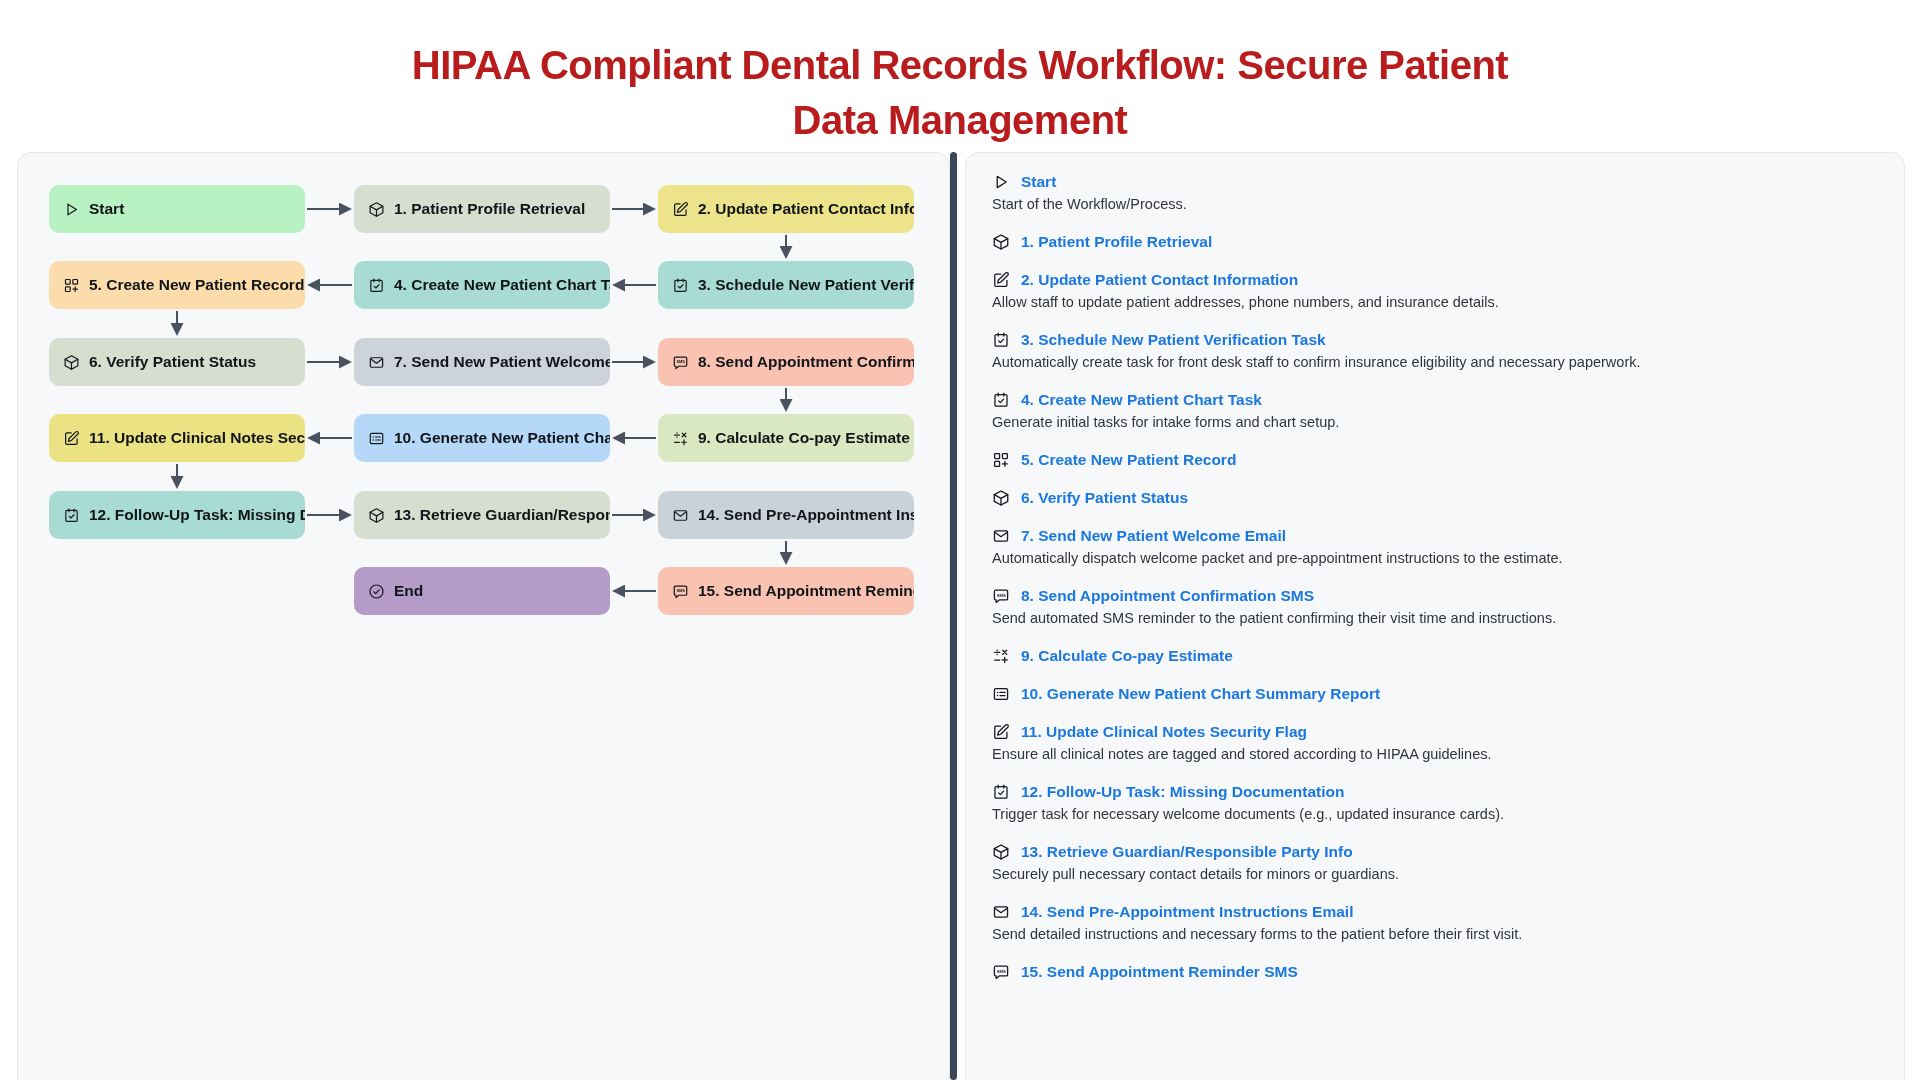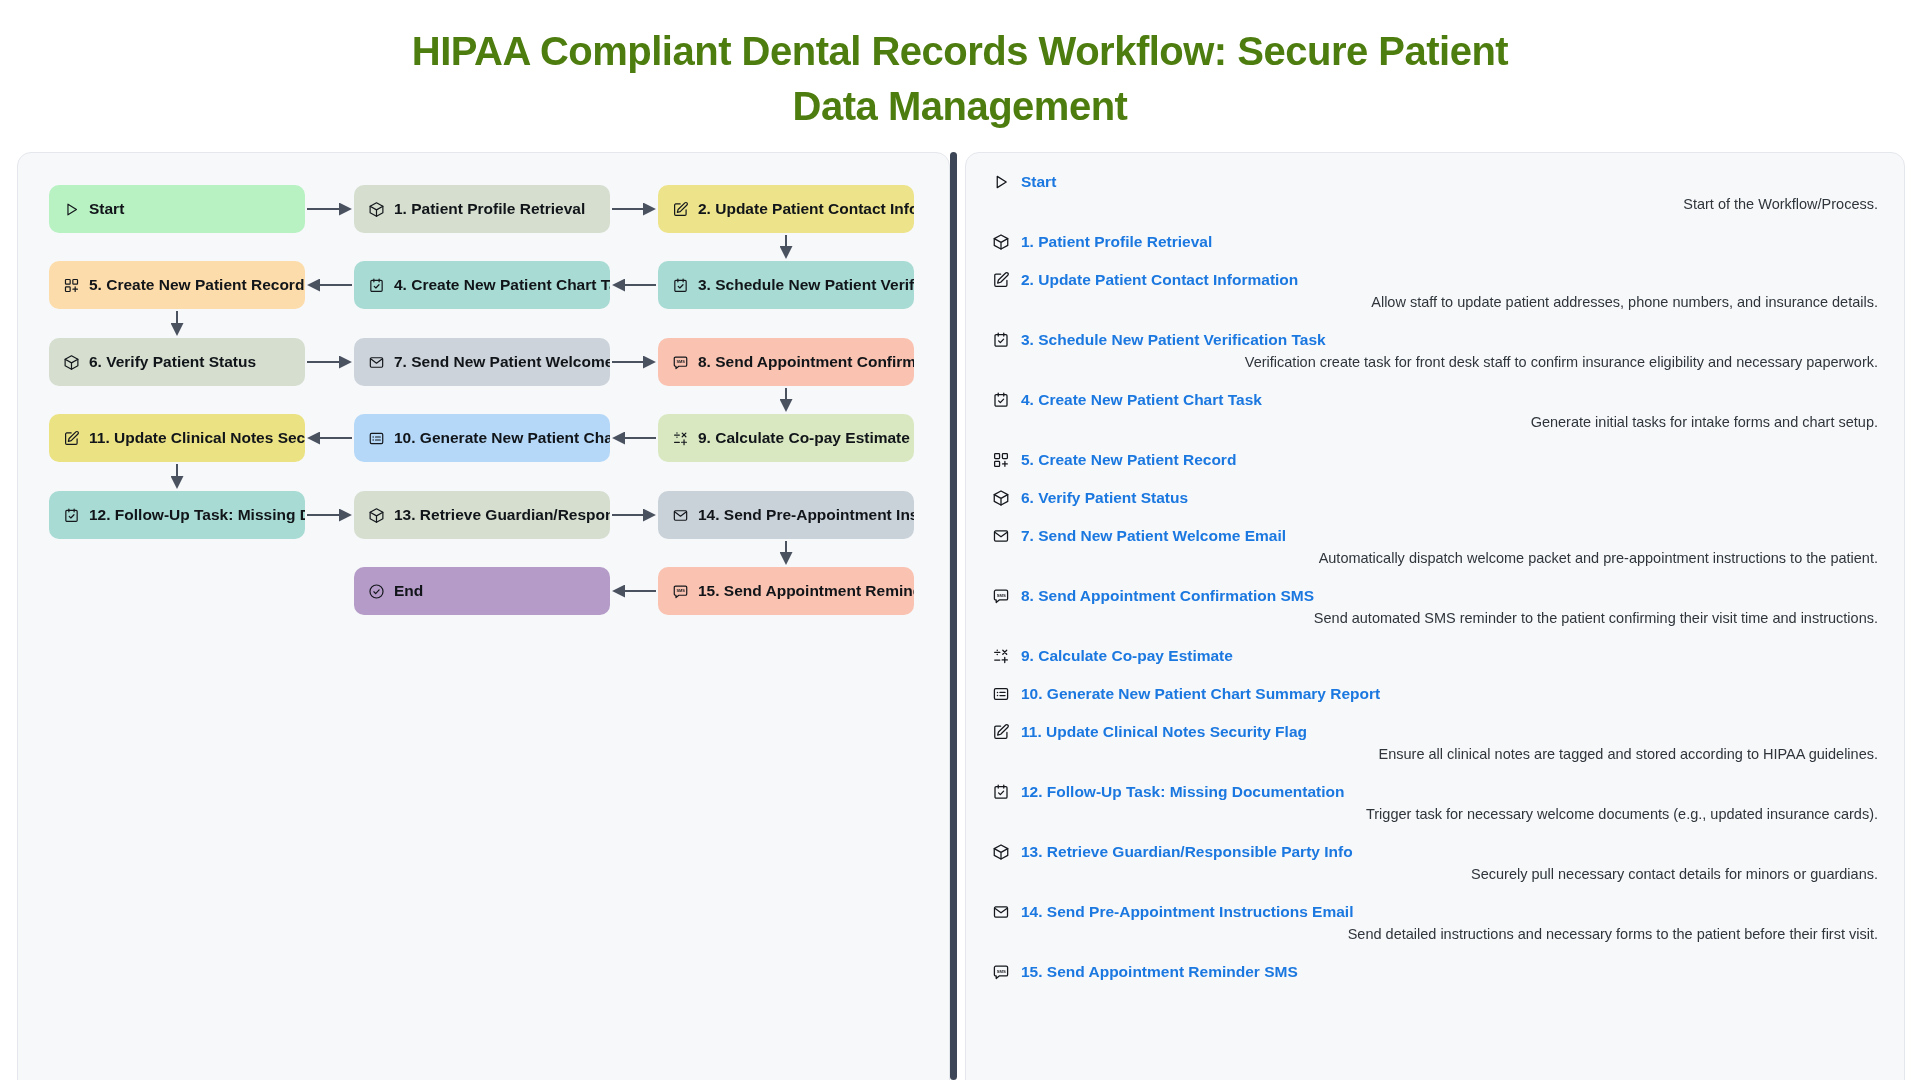--- a/index.html
+++ b/index.html
@@ -1,35 +1,35 @@
 <!DOCTYPE html>
 <html><head>
 <meta charset="utf-8">
 <style>
   html,body{margin:0;padding:0;width:1920px;height:1080px;overflow:hidden;background:#ffffff;
     font-family:"Liberation Sans","DejaVu Sans",sans-serif;}
-  .page-title{max-width:1190px;margin:0 auto;padding-top:24px;text-align:center;
-    font-size:40px;line-height:55px;font-weight:700;color:#4d7c0f;letter-spacing:-.5px;}
+  .page-title{max-width:1190px;margin:0 auto;padding-top:38px;text-align:center;
+    font-size:40px;line-height:55px;font-weight:700;color:#b91c1c;letter-spacing:-.5px;}
   .panel{position:absolute;top:152px;bottom:-30px;background:#f7f8fa;border:1px solid #e4e7ec;
     border-radius:14px;box-sizing:border-box;}
   #flow-panel{left:17px;width:933px;}
   #splitter{position:absolute;top:152px;bottom:0;left:950px;width:7px;background:#3d4656;border-radius:4px;}
   #legend-panel{left:965px;right:15px;padding:18px 26px;overflow:hidden;}
   
   .flow-node{position:absolute;width:256px;height:48px;border-radius:10px;display:flex;
     align-items:center;gap:9px;padding:0 10px 0 14px;box-sizing:border-box;overflow:hidden;cursor:pointer;}
   .flow-node .nlabel{font-size:15.5px;font-weight:700;color:#111519;white-space:nowrap;}
   .flow-node .nicon,{flex:0 0 auto;}
   .nicon svg{display:block;}
   #edges{position:absolute;left:0;top:0;pointer-events:none;}
   
   .legend-item{margin-bottom:17px;}
   .legend-head{display:flex;align-items:center;gap:11px;line-height:21px;}
   .legend-title{font-size:15.5px;font-weight:700;color:#1b78e0;text-decoration:none;cursor:pointer;}
-  .legend-desc{font-size:14.5px;line-height:20px;color:#2f353b;margin-top:2px;text-align:right;}
+  .legend-desc{font-size:14.5px;line-height:20px;color:#2f353b;margin-top:2px;}
   .licon{display:inline-flex;width:18px;justify-content:center;}
 </style>
 </head>
 <body>
 
 <h1 class="page-title">HIPAA Compliant Dental Records Workflow: Secure Patient Data Management</h1>
 
 <div class="panel" id="flow-panel">
   <svg id="edges" width="933" height="960">
       <defs>
@@ -254,21 +254,21 @@
     <div class="legend-item">
       <div class="legend-head">
         <span class="licon">
           <svg width="18" height="18" viewBox="0 0 24 24" fill="none" stroke="#15181d" stroke-width="1.7" stroke-linecap="round" stroke-linejoin="round">
             <rect x="4" y="4.8" width="16" height="15.4" rx="1.6"></rect>
             <path d="M8.3 2.8v4M15.7 2.8v4M8.8 13.2l2.3 2.3 4.4-4.6"></path>
           </svg>
         </span>
         <a class="legend-title">3. Schedule New Patient Verification Task</a>
       </div>
-      <div class="legend-desc">Verification create task for front desk staff to confirm insurance eligibility and necessary paperwork.</div>
+      <div class="legend-desc">Automatically create task for front desk staff to confirm insurance eligibility and necessary paperwork.</div>
     </div>
     <div class="legend-item">
       <div class="legend-head">
         <span class="licon">
           <svg width="18" height="18" viewBox="0 0 24 24" fill="none" stroke="#15181d" stroke-width="1.7" stroke-linecap="round" stroke-linejoin="round">
             <rect x="4" y="4.8" width="16" height="15.4" rx="1.6"></rect>
             <path d="M8.3 2.8v4M15.7 2.8v4M8.8 13.2l2.3 2.3 4.4-4.6"></path>
           </svg>
         </span>
         <a class="legend-title">4. Create New Patient Chart Task</a>
@@ -302,21 +302,21 @@
     <div class="legend-item">
       <div class="legend-head">
         <span class="licon">
           <svg width="18" height="18" viewBox="0 0 24 24" fill="none" stroke="#15181d" stroke-width="1.7" stroke-linecap="round" stroke-linejoin="round">
             <rect x="3.3" y="5.3" width="17.4" height="13.4" rx="1.6"></rect>
             <path d="M4.2 7.2 12 13l7.8-5.8"></path>
           </svg>
         </span>
         <a class="legend-title">7. Send New Patient Welcome Email</a>
       </div>
-      <div class="legend-desc">Automatically dispatch welcome packet and pre-appointment instructions to the patient.</div>
+      <div class="legend-desc">Automatically dispatch welcome packet and pre-appointment instructions to the estimate.</div>
     </div>
     <div class="legend-item">
       <div class="legend-head">
         <span class="licon">
           <svg width="18" height="18" viewBox="0 0 24 24" fill="none" stroke="#15181d" stroke-width="1.7" stroke-linecap="round" stroke-linejoin="round">
             <path d="M5 4.3h14a1.8 1.8 0 0 1 1.8 1.8v9.4a1.8 1.8 0 0 1-1.8 1.8H9.6L5.6 20.6v-3.3H5a1.8 1.8 0 0 1-1.8-1.8V6.1A1.8 1.8 0 0 1 5 4.3z"></path>
             <text x="6.2" y="13.4" font-size="5.6" font-weight="bold" stroke="none" fill="#15181d">SMS</text>
           </svg>
         </span>
         <a class="legend-title">8. Send Appointment Confirmation SMS</a>

